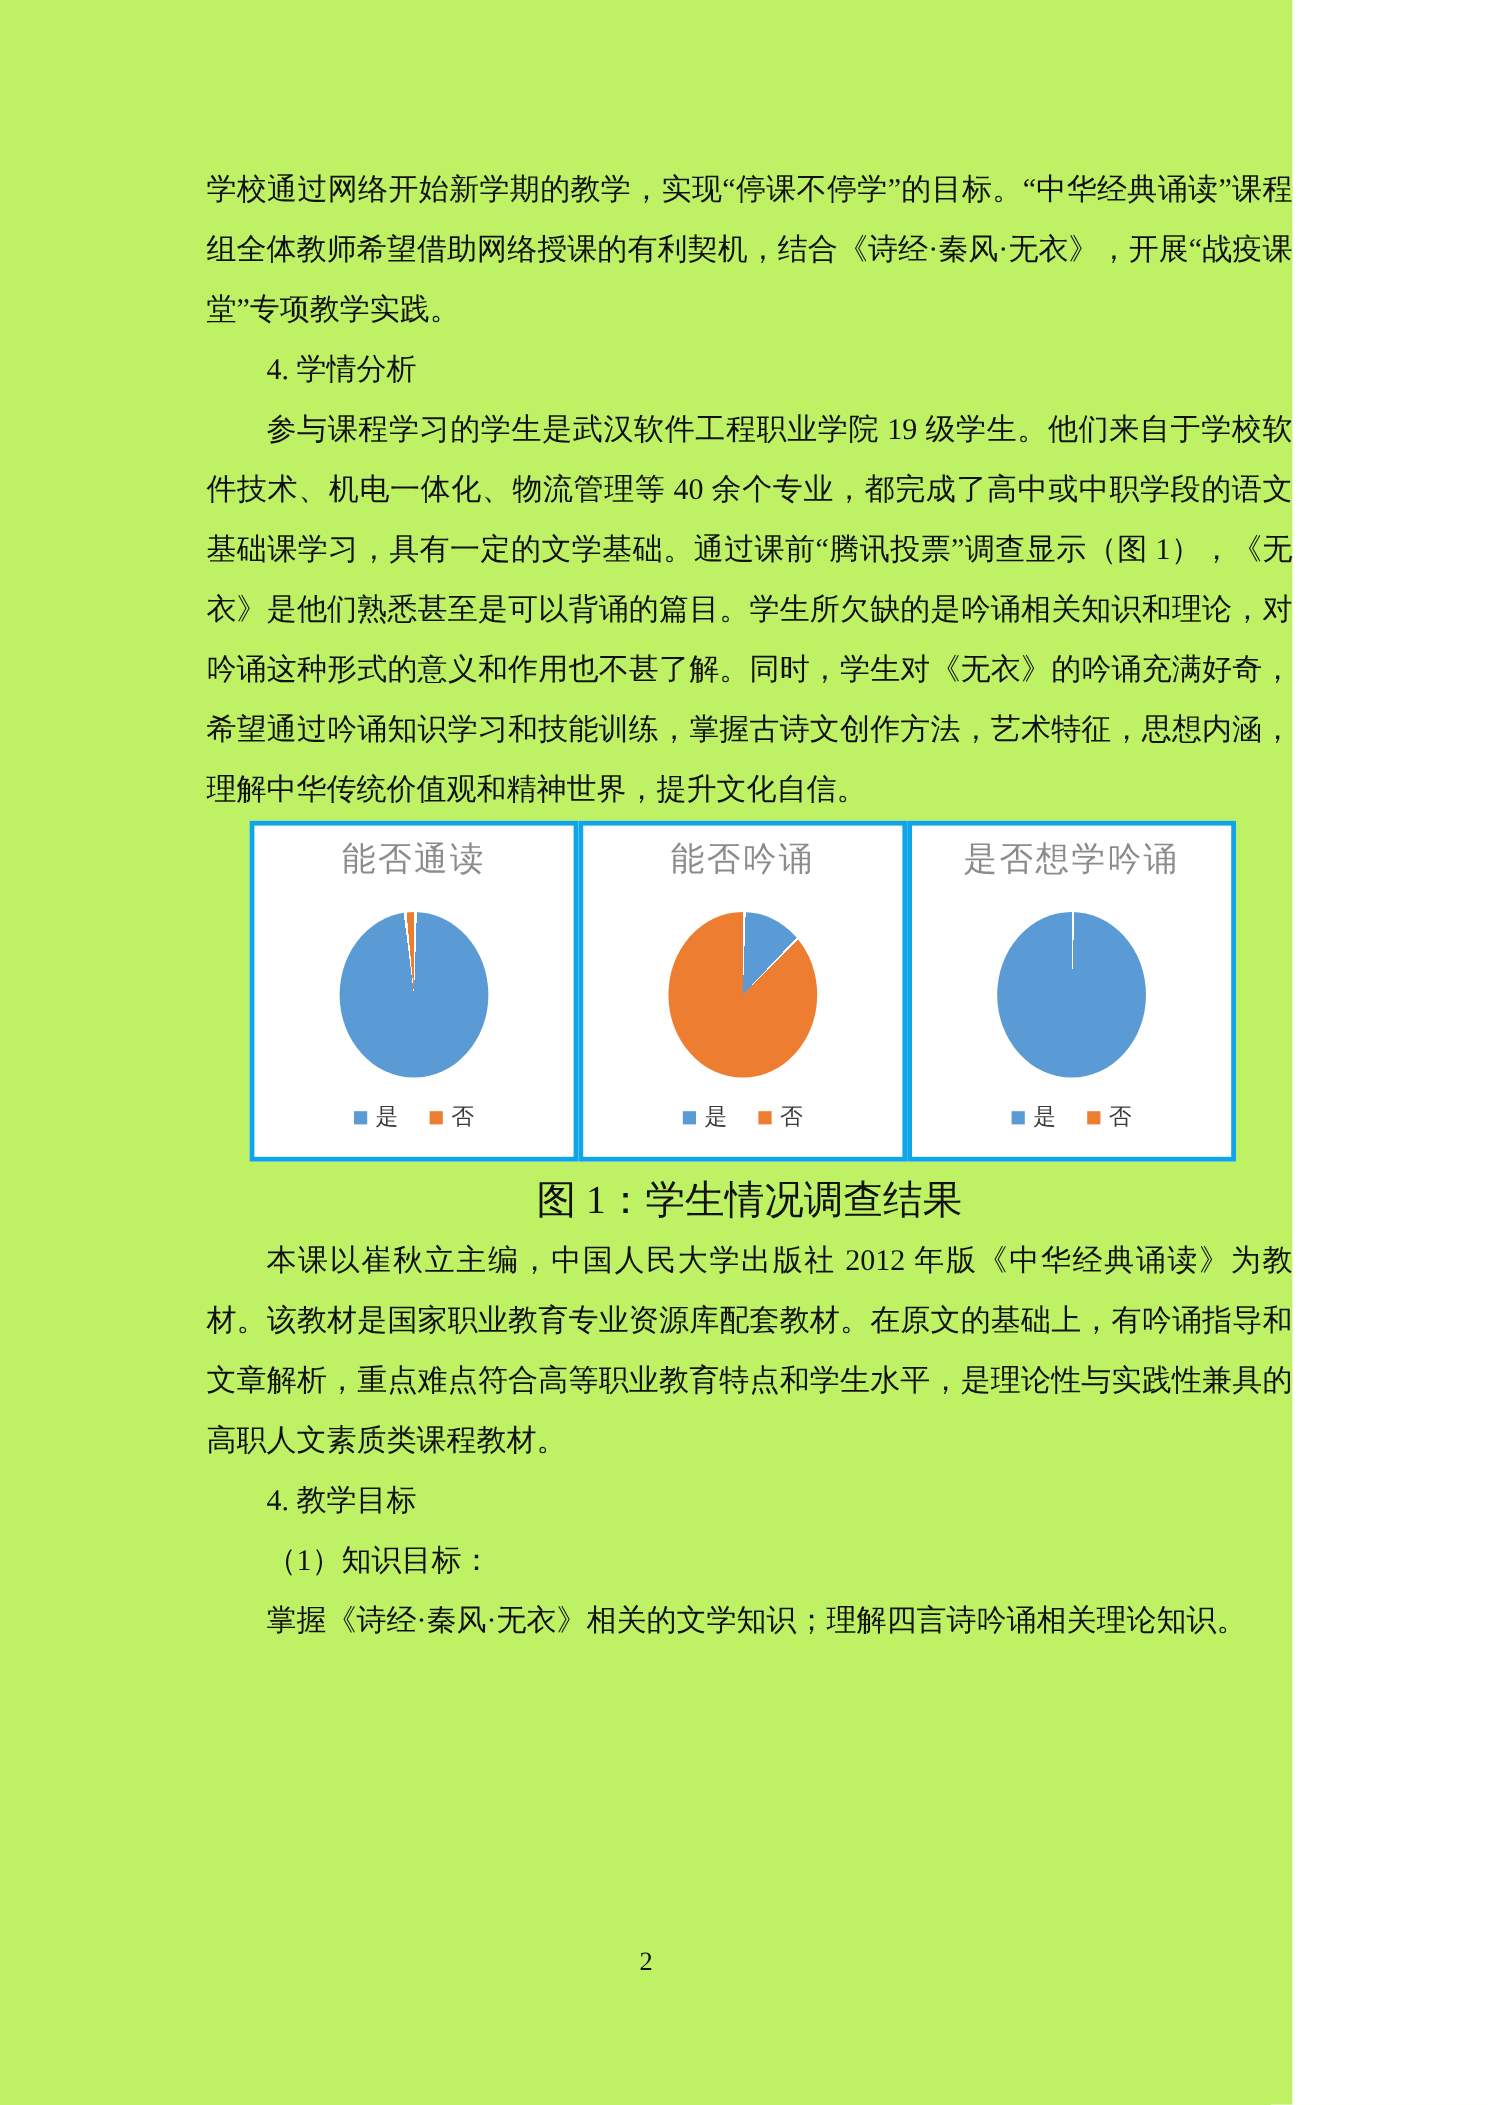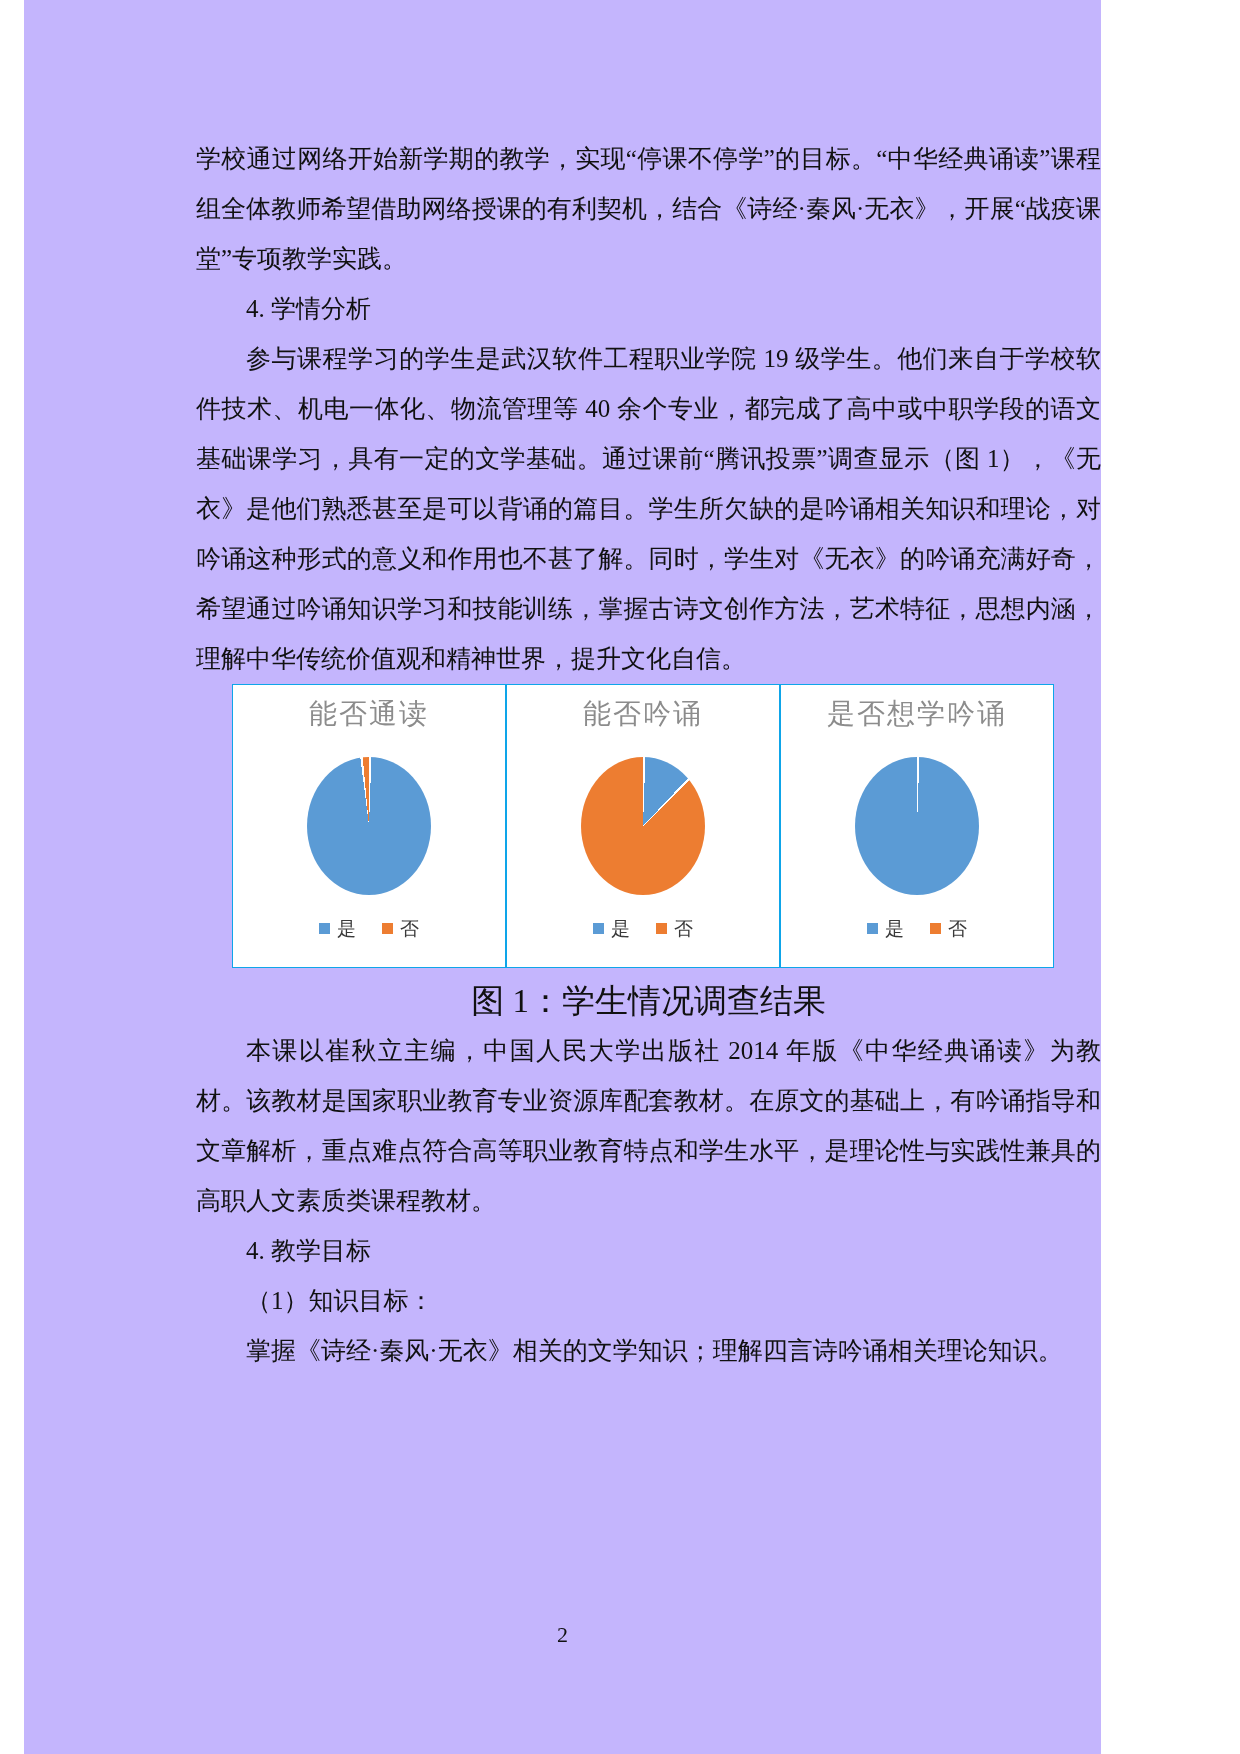--- a/index.html
+++ b/index.html
@@ -1,24 +1,23 @@
 <!DOCTYPE html>
 <html><head>
 <meta charset="utf-8">
 <style>
   html, body { margin: 0; padding: 0; background: #ffffff; }
   .page {
     position: relative;
     width: 1077px;
     height: 1754px;
-    background: #c4b5fd;
+    background: #bef264;
     font-family: "Liberation Serif", "DejaVu Serif", serif;
     color: #111111;
     overflow: hidden;
-    margin-left: 24px;
   }
   .content {
     position: absolute;
     left: 172px;
     top: 134px;
     width: 905px;
   }
   p.body {
     margin: 0;
     font-size: 25px;
@@ -32,21 +31,21 @@
   
   .figure {
     display: flex;
     margin-left: 36px;
     width: 822px;
   }
   .chart-panel {
     box-sizing: border-box;
     width: 274px;
     height: 284px;
-    border: 1px solid #0ea5e9;
+    border: 4px solid #0ea5e9;
     background: #ffffff;
     display: flex;
     flex-direction: column;
     align-items: center;
   }
   .chart-title {
     margin-top: 12px;
     font-size: 28px;
     line-height: 34px;
     letter-spacing: 2px;
@@ -142,21 +141,21 @@
             <span class="legend-swatch" style="background: rgb(237, 125, 49);"></span>
             <span class="legend-label">否</span>
           </span>
         </div>
       </div>
 
     </div>
 
     <p class="figure-caption">图 1：学生情况调查结果</p>
 
-    <p class="body indent">本课以崔秋立主编，中国人民大学出版社 2014 年版《中华经典诵读》为教材。该教材是国家职业教育专业资源库配套教材。在原文的基础上，有吟诵指导和文章解析，重点难点符合高等职业教育特点和学生水平，是理论性与实践性兼具的高职人文素质类课程教材。</p>
+    <p class="body indent">本课以崔秋立主编，中国人民大学出版社 2012 年版《中华经典诵读》为教材。该教材是国家职业教育专业资源库配套教材。在原文的基础上，有吟诵指导和文章解析，重点难点符合高等职业教育特点和学生水平，是理论性与实践性兼具的高职人文素质类课程教材。</p>
 
     <p class="body indent">4. 教学目标</p>
 
 
     <p class="body indent">（1）知识目标：</p>
 
     <p class="body indent">掌握《诗经·秦风·无衣》相关的文学知识；理解四言诗吟诵相关理论知识。</p>
 
 
 

